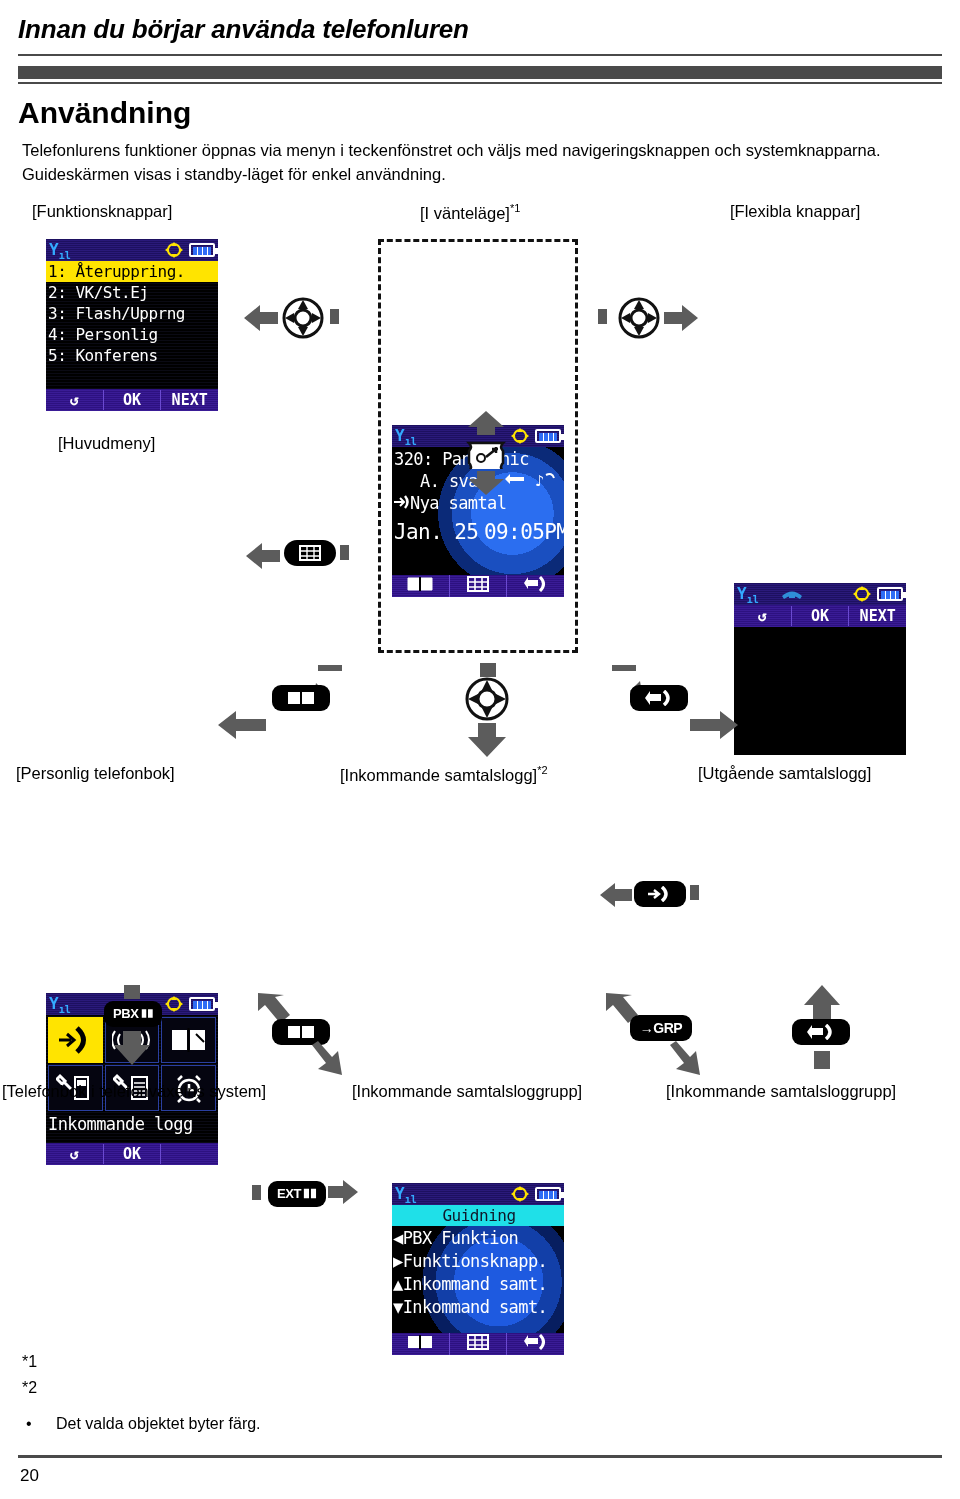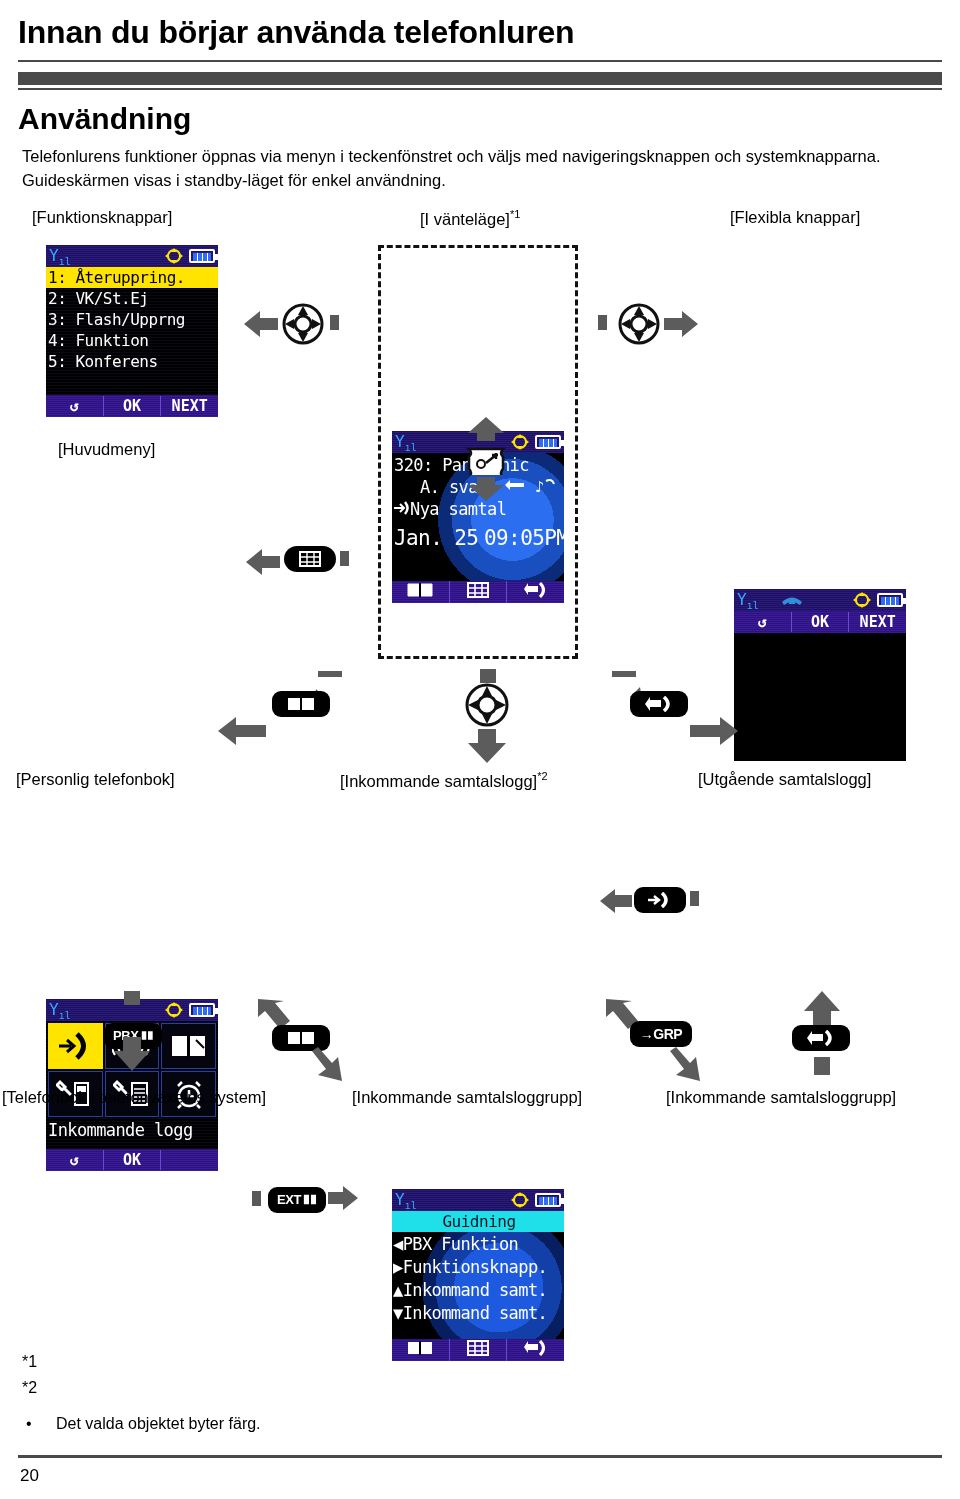--- a/index.html
+++ b/index.html
@@ -8,21 +8,21 @@
     background: #ffffff;
     font-family: "Liberation Sans", sans-serif;
     color: #000;
     position: relative;
     overflow: hidden;
   }
 
   
   .page-header { padding: 14px 18px 0 18px; }
   .page-header h1 {
-    font-size: 32px; font-weight: bold;
+    font-size: 26px; font-style: italic; font-weight: bold;
     letter-spacing: -0.2px;
   }
   .rule-thin { height: 2px; background: #4a4a4a; margin: 9px 18px 0 18px; }
   .rule-gap  { height: 10px; }
   .rule-thick{ height: 13px; background: #4a4a4a; margin: 0 18px;
                border-top: 2px solid #4a4a4a; border-bottom: 2px solid #4a4a4a; }
   .rule-under{ height: 2px; background: #4a4a4a; margin: 3px 18px 0 18px; }
 
   .section-title {
     font-size: 30px; font-weight: bold; margin: 12px 18px 8px 18px;
@@ -63,21 +63,21 @@
   }
   .lcd-foot > div {
     flex: 1; text-align: center; color: #fff; font-size: 15px;
     font-weight: bold; font-family: "DejaVu Sans Mono", monospace;
     border-right: 1px solid #6a4ad0; line-height: 20px;
   }
   .lcd-foot > div:last-child { border-right: none; }
 
   
   .ic { position:absolute; top:2px; }
-  .ic-signal { left:3px; color:#3af; font-size:16px; line-height:18px; font-weight:normal;}
+  .ic-signal { left:3px; color:#3af; font-size:16px; line-height:18px; font-weight:bold;}
   .ic-batt {
     right:3px; top:4px; width:26px; height:14px; border:2px solid #fff;
     border-radius:2px;
   }
   .ic-batt:after{ content:""; position:absolute; right:-5px; top:3px; width:3px;
     height:6px; background:#fff;}
   .ic-batt i { position:absolute; left:2px; top:2px; width:18px; height:8px;
     background: repeating-linear-gradient(90deg,#2f6df5 0 4px,#fff 4px 5px); display:block;}
   .ic-nav { right:34px; top:2px; width:20px; height:18px; }
   .ic-nav svg{display:block}
@@ -185,21 +185,21 @@
           </svg>
       </div>
       <div class="ic ic-batt">
           <i></i>
         </div>
     </div>
     <div class="lcd-body">
       <div class="row hl">1: Återuppring.</div>
       <div class="row">2: VK/St.Ej</div>
       <div class="row">3: Flash/Upprng</div>
-      <div class="row">4: Funktion</div>
+      <div class="row">4: Personlig</div>
       <div class="row">5: Konferens</div>
     </div>
     <div class="lcd-foot">
       <div>↺</div>
       <div>OK</div>
       <div>NEXT</div>
     </div>
   </div>
 
   <div class="abs" style="left:244px; top:108px;">
@@ -550,21 +550,21 @@
   </div>
   <div class="abs pill" style="left:634px; top:686px; width:52px;">
     <svg width="26" height="16" viewBox="0 0 26 16">
         <path d="M1 8 L11 8 M7 4 L12 8 L7 12" stroke="#fff" stroke-width="2.4" fill="none"></path>
         <path d="M15 1 q8 7 0 14" stroke="#fff" stroke-width="3.5" fill="none"></path>
       </svg>
   </div>
   <div class="abs stub" style="left:690px; top:690px;"></div>
 
   <div class="abs" style="left:124px; top:790px; width:16px; height:14px; background:#5c5c5c;"></div>
-  <div class="abs pill" style="left:104px; top:806px; width:58px;margin-top:16px;">
+  <div class="abs pill" style="left:104px; top:806px; width:58px;">
     <span style="font-size:13px;letter-spacing:-0.4px">PBX</span>
     <svg width="16" height="13" viewBox="0 0 16 13" style="margin-left:2px">
         <path d="M1 1 h6 v11 h-6 z M9 1 h6 v11 h-6 z" fill="#fff"></path>
         <path d="M8 0 v13" stroke="#000" stroke-width="1.6"></path>
       </svg>
   </div>
   <div class="abs" style="left:112px; top:836px;">
     <svg class="ar" width="40" height="34" viewBox="0 0 40 34">
         <polygon points="20,34 38,14 29,14 29,0 11,0 11,14 2,14"></polygon>
       </svg>

